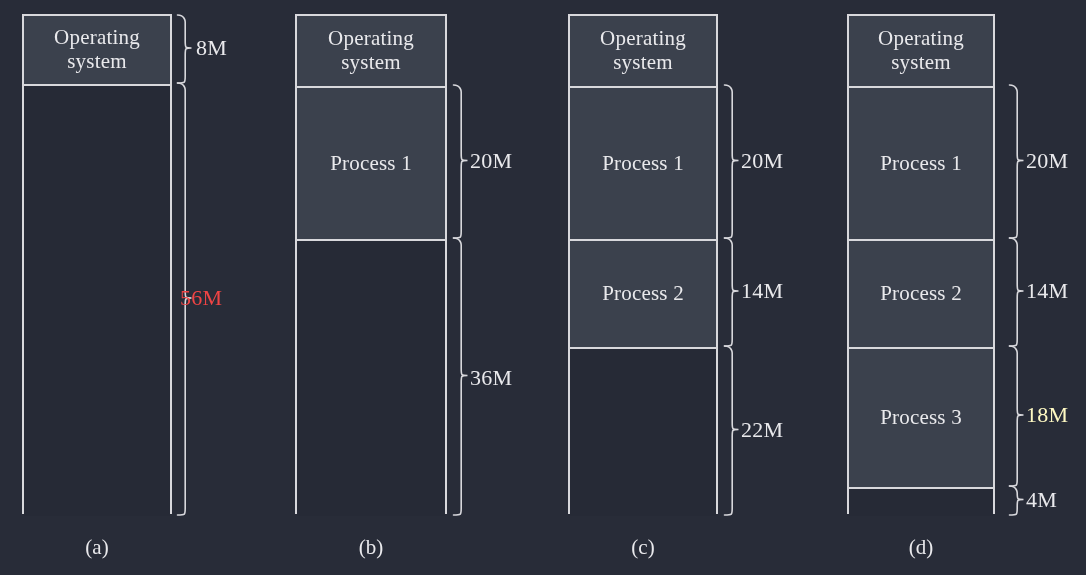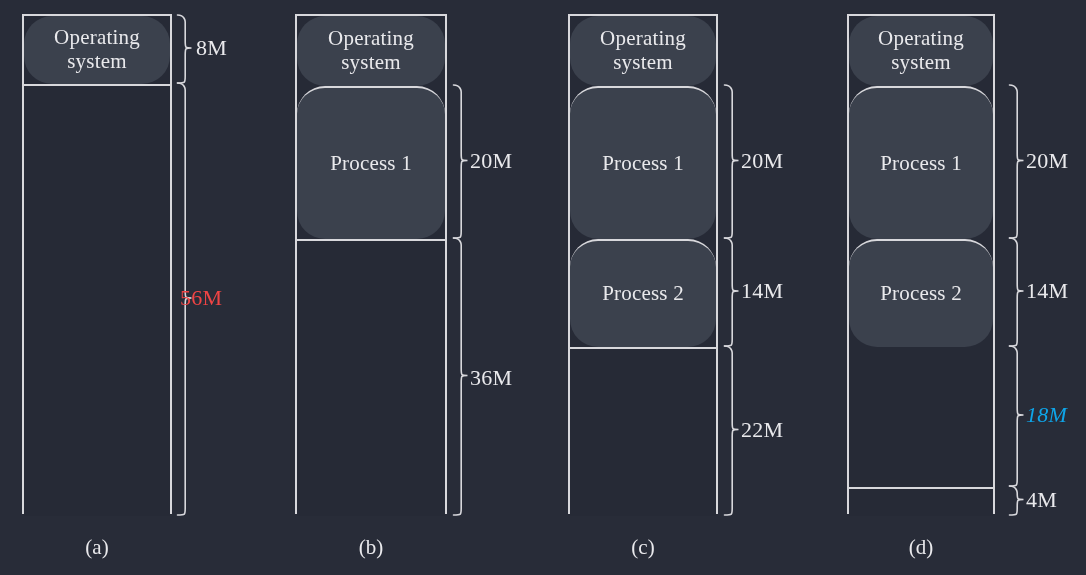--- a/index.html
+++ b/index.html
@@ -34,21 +34,20 @@
     display: flex;
     align-items: center;
     justify-content: center;
     color: #e9e9ec;
     font-size: 21px;
     line-height: 1.13;
     text-align: center;
   }
   .block.filled {
     background: #3b414d;
-    border-radius: 28px;
   }
   .block.free {
     background: #262a36;
   }
   .block.divider-top {
     border-top: 2px solid #d8d8dc;
     justify-content: center;
   }
   .block-label {
     white-space: pre-line;
@@ -167,40 +166,43 @@
         <div class="block filled" style="top: 0px; height: 70px; background: rgb(59, 65, 77);">
           <span class="block-label" style="color: rgb(233, 233, 236);">Operating
 system</span>
         </div>
         <div class="block filled divider-top" style="top: 70px; height: 153px; background: rgb(59, 65, 77); border-top-color: rgb(216, 216, 220);">
           <span class="block-label" style="color: rgb(233, 233, 236);">Process 1</span>
         </div>
         <div class="block filled divider-top" style="top: 223px; height: 108px; background: rgb(59, 65, 77); border-top-color: rgb(216, 216, 220);">
           <span class="block-label" style="color: rgb(233, 233, 236);">Process 2</span>
         </div>
+        <div class="block filled divider-top" style="top: 331px; height: 140px; background: rgb(59, 65, 77); border-top-color: rgb(216, 216, 220);">
+          <span class="block-label" style="color: rgb(233, 233, 236);">Process 3</span>
+        </div>
         <div class="block free divider-top" style="top: 471px; height: 29px; background: rgb(38, 42, 54); border-top-color: rgb(216, 216, 220);"></div>
       </div>
       <div class="brace-wrap" style="left: 1008px; top: 84px;">
         <svg width="16" height="155" viewBox="0 0 16 155">
           <path d="M 1.5 1 C 9.200000000000001 1, 9.200000000000001 8, 9.200000000000001 8 L 9.200000000000001 69.5 C 9.200000000000001 76.5, 9.200000000000001 76.5, 15.5 76.5 C 9.200000000000001 76.5, 9.200000000000001 76.5, 9.200000000000001 83.5 L 9.200000000000001 147 C 9.200000000000001 154, 9.200000000000001 154, 1.5 154" fill="none" stroke="#d8d8dc" stroke-width="1.6" stroke-linecap="round"></path>
         </svg>
       </div>
       <div class="dim-label" style="left: 1026px; top: 160.5px; color: rgb(233, 233, 236);">20M</div>
       <div class="brace-wrap" style="left: 1008px; top: 237px;">
         <svg width="16" height="110" viewBox="0 0 16 110">
           <path d="M 1.5 1 C 9.200000000000001 1, 9.200000000000001 8, 9.200000000000001 8 L 9.200000000000001 47 C 9.200000000000001 54, 9.200000000000001 54, 15.5 54 C 9.200000000000001 54, 9.200000000000001 54, 9.200000000000001 61 L 9.200000000000001 102 C 9.200000000000001 109, 9.200000000000001 109, 1.5 109" fill="none" stroke="#d8d8dc" stroke-width="1.6" stroke-linecap="round"></path>
         </svg>
       </div>
       <div class="dim-label" style="left: 1026px; top: 291px; color: rgb(233, 233, 236);">14M</div>
       <div class="brace-wrap" style="left: 1008px; top: 345px;">
         <svg width="16" height="142" viewBox="0 0 16 142">
           <path d="M 1.5 1 C 9.200000000000001 1, 9.200000000000001 8, 9.200000000000001 8 L 9.200000000000001 63 C 9.200000000000001 70, 9.200000000000001 70, 15.5 70 C 9.200000000000001 70, 9.200000000000001 70, 9.200000000000001 77 L 9.200000000000001 134 C 9.200000000000001 141, 9.200000000000001 141, 1.5 141" fill="none" stroke="#d8d8dc" stroke-width="1.6" stroke-linecap="round"></path>
         </svg>
       </div>
-      <div class="dim-label" style="left: 1026px; top: 415px; color: #0ea5e9; font-style: italic;">18M</div>
+      <div class="dim-label" style="left: 1026px; top: 415px; color: #fef9c3;">18M</div>
       <div class="brace-wrap" style="left: 1008px; top: 485px;">
         <svg width="16" height="31" viewBox="0 0 16 31">
           <path d="M 1.5 1 C 9.200000000000001 1, 9.200000000000001 8, 9.200000000000001 8 L 9.200000000000001 7.5 C 9.200000000000001 14.5, 9.200000000000001 14.5, 15.5 14.5 C 9.200000000000001 14.5, 9.200000000000001 14.5, 9.200000000000001 21.5 L 9.200000000000001 23 C 9.200000000000001 30, 9.200000000000001 30, 1.5 30" fill="none" stroke="#d8d8dc" stroke-width="1.6" stroke-linecap="round"></path>
         </svg>
       </div>
       <div class="dim-label" style="left: 1026px; top: 499.5px; color: rgb(233, 233, 236);">4M</div>
       <div class="panel-caption" style="left: 921px; top: 535px; color: rgb(233, 233, 236);">(d)</div>
     </div>
   </div>
 

